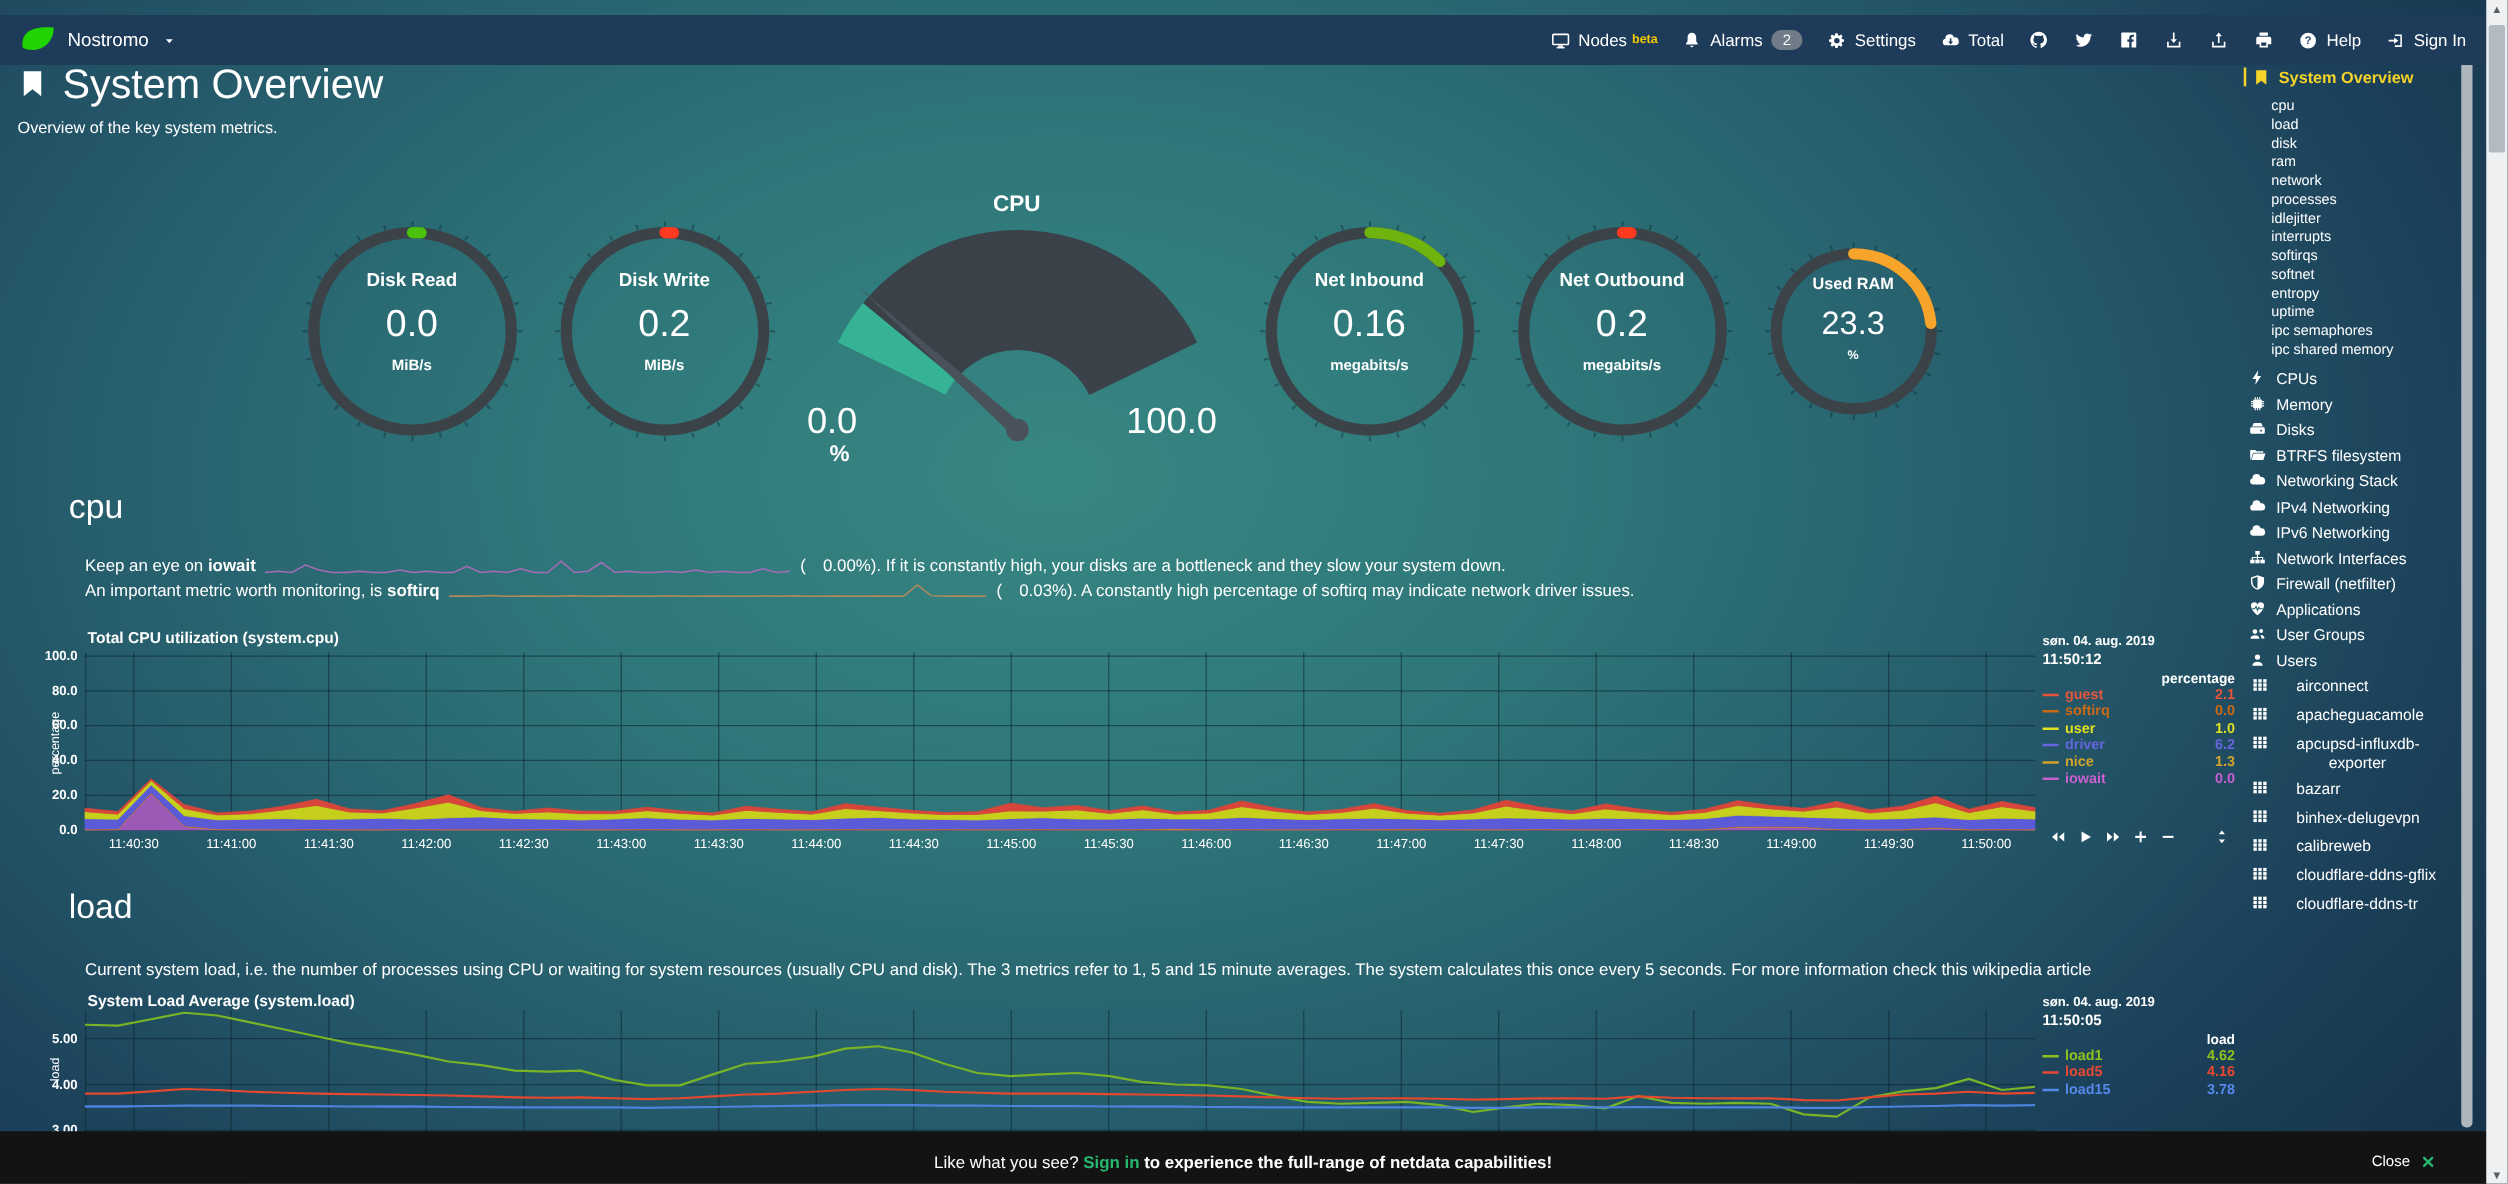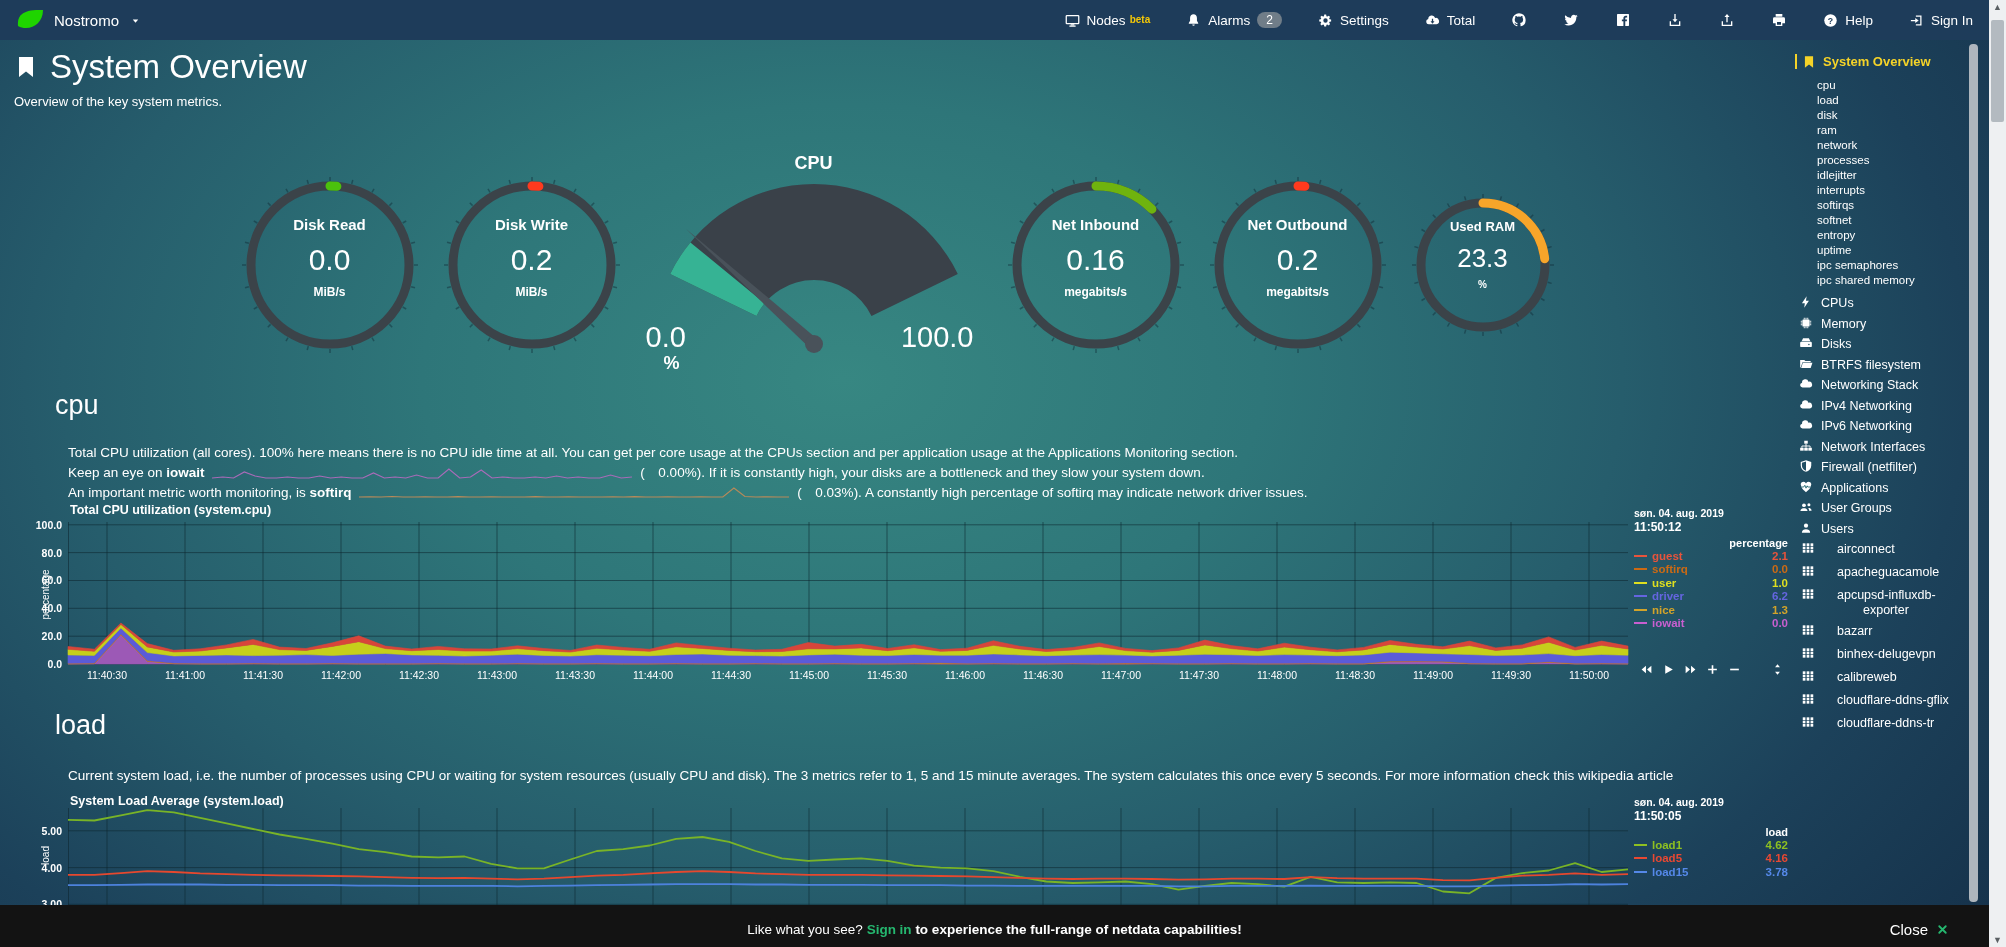--- a/index.html
+++ b/index.html
@@ -5,26 +5,26 @@
   * { box-sizing: border-box; margin: 0; padding: 0; }
   html,body { width: 2006px; height: 947px; overflow: hidden; }
   body {
     font-family: "Liberation Sans", sans-serif;
     color: #fff;
     background:
       radial-gradient(ellipse 1500px 980px at 42% 40%, #378782 0%, #2e7679 28%, #265d6c 52%, #1c415a 75%, #142e47 100%);
     position: relative;
   }
   .topbar {
-    position: absolute; left:0; top:0; width:1989px; height:40px;
+    position: absolute; left:0; top:12px; width:1989px; height:40px;
     background:#1e3c5a; display:flex; align-items:center; padding:0 16px; z-index:40;
   }
   .brand { display:flex; align-items:center; gap:10px; cursor:pointer; }
   .brand-name { font-size:15px; color:#fff; }
-  .topnav { margin-left:auto; display:flex; align-items:center; gap:36px; }
+  .topnav { margin-left:auto; display:flex; align-items:center; gap:20px; }
   .nav-item { display:flex; align-items:center; gap:7px; color:#fff; font-size:13.5px; cursor:pointer; text-decoration:none; }
   .nav-label { white-space:nowrap; }
   .badge-beta { color:#f5c806; font-size:10px; font-weight:bold; align-self:flex-start; margin-left:-3px; margin-top:1px; }
   .badge-pill { background:#707d88; border-radius:10px; padding:1px 9px; font-size:12px; }
   .icon { display:inline-flex; align-items:center; justify-content:center; color:#fff; }
 
   .page-title { position:absolute; left:14px; top:48px; display:flex; align-items:center; gap:12px; font-size:33px; }
   .page-subtitle { position:absolute; left:14px; top:94px; font-size:13px; }
 
   .gauges-row { position:absolute; left:0; top:112px; width:1795px; height:305px;
@@ -80,21 +80,21 @@
   .bsb-arrow { position:absolute; left:0; width:17px; height:14px; color:#5a5f63; font-size:9px; text-align:center; line-height:14px; }
   .bsb-thumb { position:absolute; left:2px; width:13px; top:20px; height:102px; background:#b3bac0; border-radius:2px; }
 
   .footer {
     position:absolute; left:0; top:905px; width:1989px; height:48px; background:#131313;
     display:flex; align-items:center; z-index:50; font-size:13.5px;
   }
   .footer-msg { position:absolute; left:0; right:0; text-align:center; }
   .fm-bold { font-weight:bold; }
   .fm-signin { color:#25b76f; font-weight:bold; cursor:pointer; }
-  .footer-close { position:absolute; right:40px; display:flex; align-items:center; gap:8px; cursor:pointer; font-size:15px; }
+  .footer-close { position:absolute; right:40px; display:flex; align-items:center; gap:8px; cursor:pointer; font-size:12px; }
 </style>
 </head>
 <body>
 
 <header class="topbar">
   <div class="brand">
     <span class="icon">
       <svg width="28" height="26" viewBox="0 0 28 26">
           <path d="M2 19 C1 8 7 2 27 3 C27 14 19 21 10 21 C7 21 4.5 20.4 2 19 Z" fill="#1fd400"></path>
         </svg>
@@ -395,21 +395,20 @@
         <circle cx="73" cy="73" r="62" fill="none" stroke="#f7a52a" stroke-width="9" stroke-linecap="round" stroke-dasharray="90.8 389.6" transform="rotate(-90 73 73)"></circle>
       </svg>
       <div class="g-overlay g-title" style="top:37.8px; font-size:13px;">Used RAM</div>
       <div class="g-overlay g-value" style="top:61.61999999999999px; font-size:26px;">23.3</div>
       <div class="g-overlay g-unit" style="top:97.28px; font-size:10px;">%</div>
     </div>
   </div>
 
 <h2 class="section-heading" style="top:390px;">cpu</h2>
 <div class="section-desc" style="top:443px;">
-  <div>Total CPU utilization (all cores). 100% here means there is no CPU idle time at all. You can get per core usage at the CPUs section and per application usage at the Applications Monitoring section.</div>
   <div>
     <span>Keep an eye on </span><b>iowait</b>
     <svg class="spark" id="spark-iowait" width="420" height="14" viewBox="0 0 420 14">
         <polyline points="0.0,12.0 10.8,11.0 21.5,12.0 32.3,6.0 43.1,10.0 53.8,12.0 64.6,12.0 75.4,11.0 86.2,12.0 96.9,12.0 107.7,10.0 118.5,12.0 129.2,11.0 140.0,12.0 150.8,12.0 161.5,7.0 172.3,12.0 183.1,11.0 193.8,12.0 204.6,9.0 215.4,12.0 226.2,12.0 236.9,3.0 247.7,12.0 258.5,11.0 269.2,4.0 280.0,12.0 290.8,11.0 301.5,12.0 312.3,12.0 323.1,11.0 333.8,12.0 344.6,10.0 355.4,12.0 366.2,11.0 376.9,12.0 387.7,12.0 398.5,9.0 409.2,12.0 420.0,11.0 " fill="none" stroke="#a86bb8" stroke-width="1.2"></polyline>
       </svg>
     <span class="spark-paren">(</span><span class="spark-val">0.00%</span><span>).</span><span> If it is constantly high, your disks are a bottleneck and they slow your system down.</span>
   </div>
   <div>
     <span>An important metric worth monitoring, is </span><b>softirq</b>
     <svg class="spark" id="spark-softirq" width="430" height="14" viewBox="0 0 430 14">

